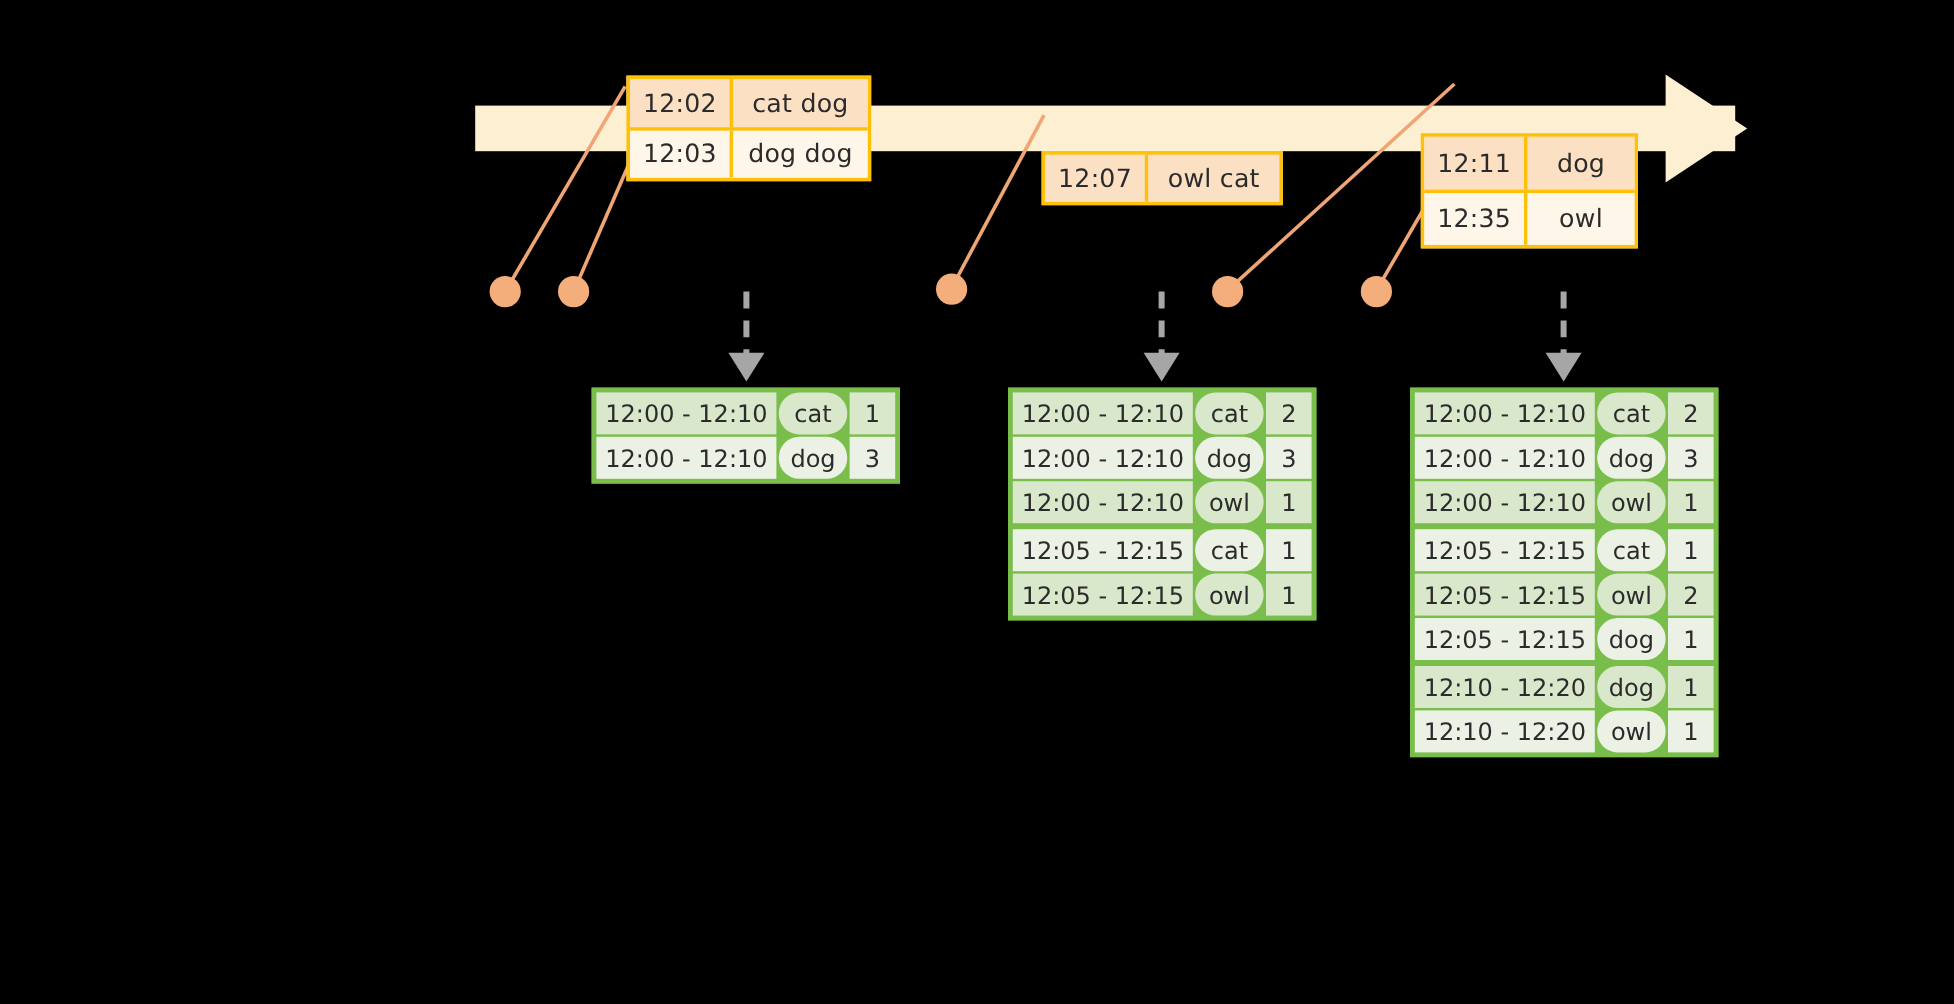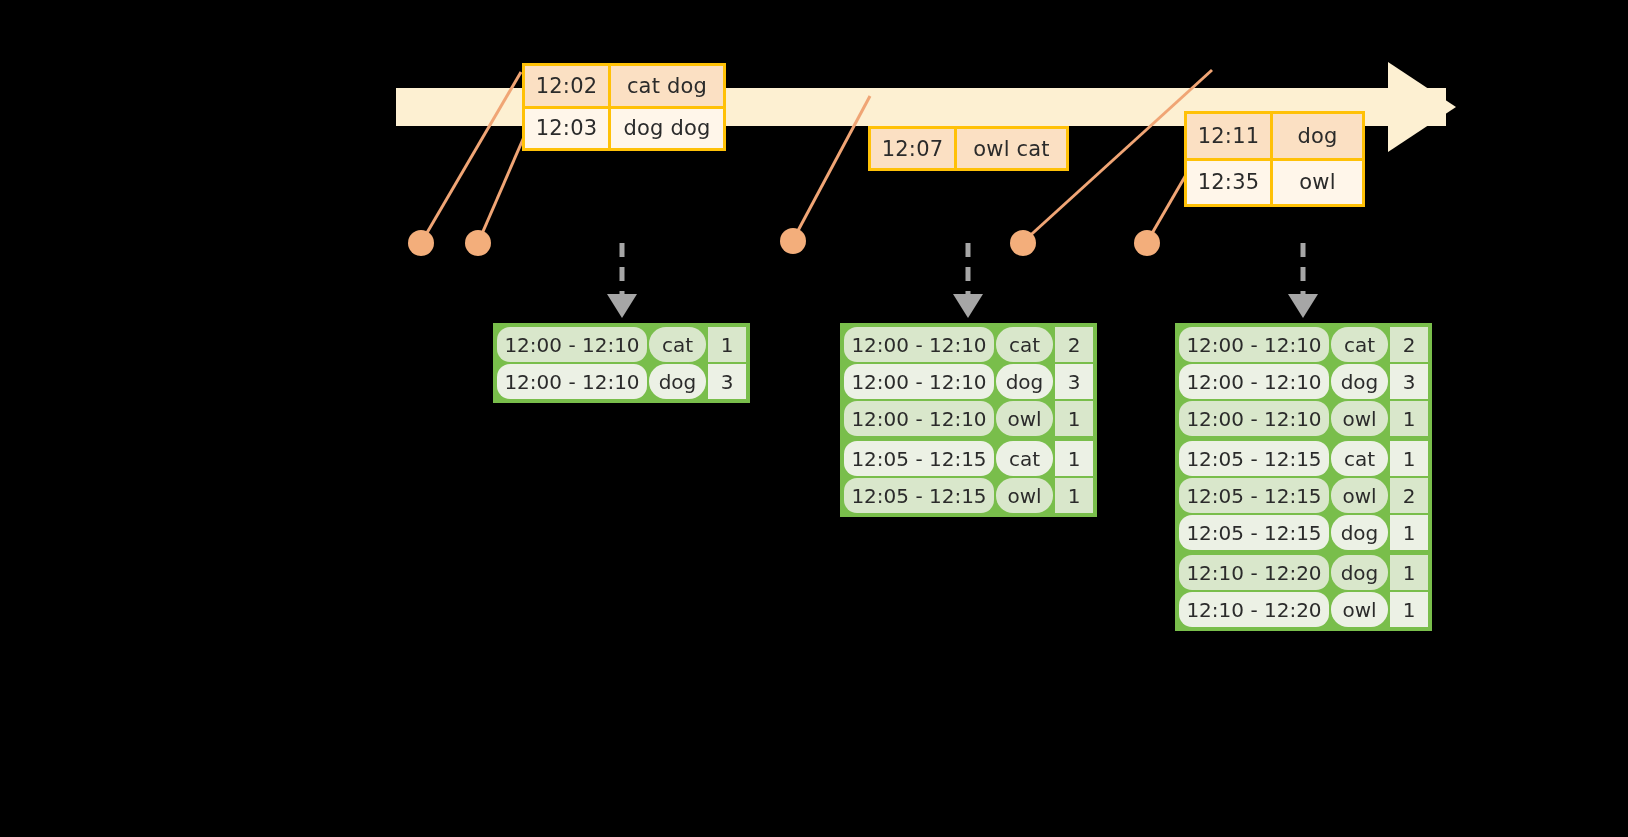--- a/index.html
+++ b/index.html
@@ -85,21 +85,21 @@
   .res-row.grpend { margin-bottom: 3px; }
   .res-cell {
     display: flex;
     align-items: center;
     justify-content: center;
     font-size: 20px;
     color: #2b2b2b;
     white-space: nowrap;
     box-sizing: border-box;
   }
-  .res-cell.win { width: 150px; border-radius: 13px; }
+  .res-cell.win { width: 150px; }
   .res-cell.key { width: 57px; border-radius: 17px; }
   .res-cell.cnt { width: 38px; }
   .res-row.a .res-cell { background: #D9E7CB; }
   .res-row.b .res-cell { background: #ECF1E5; }
 
   .dot {
     position: absolute;
     width: 26px; height: 26px;
     border-radius: 50%;
     background: #F3AE7B;

